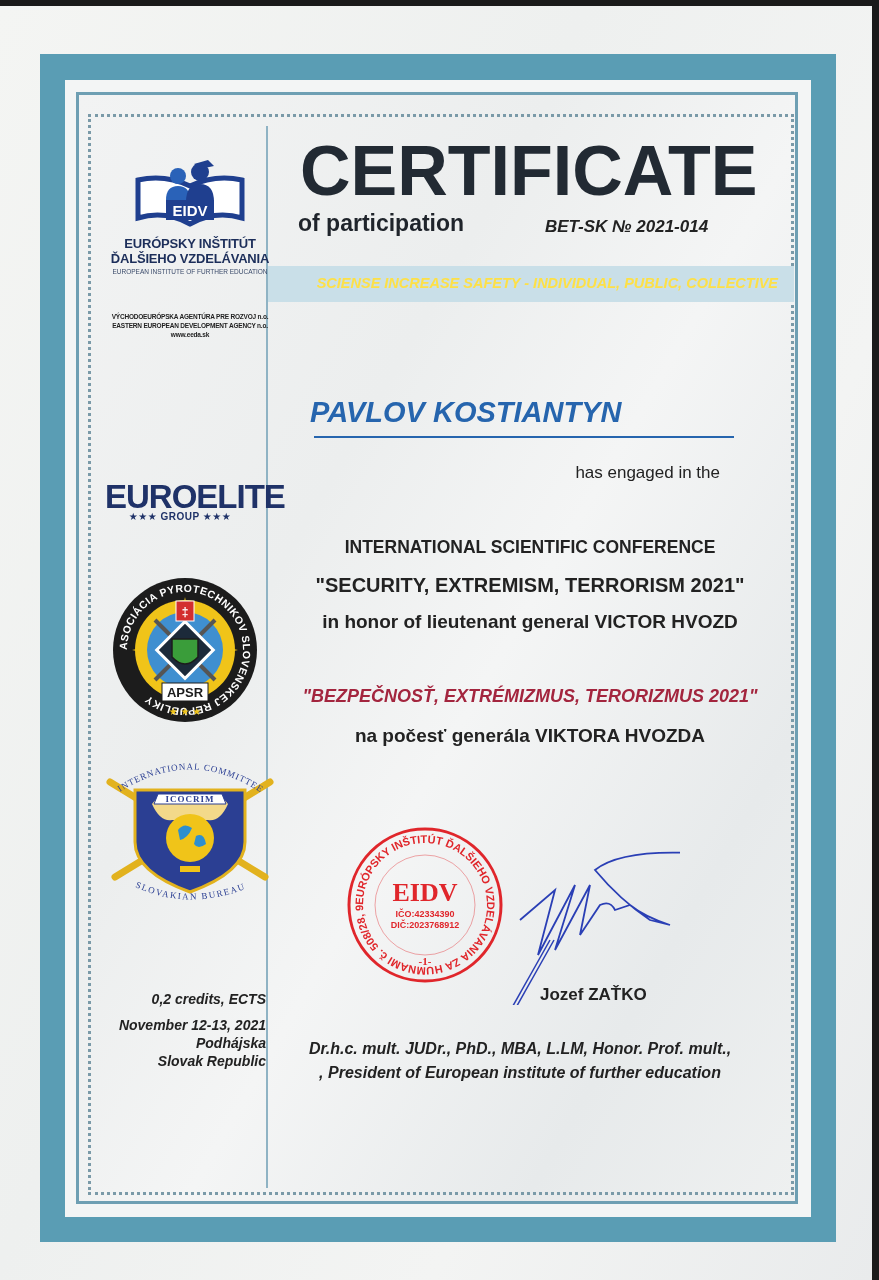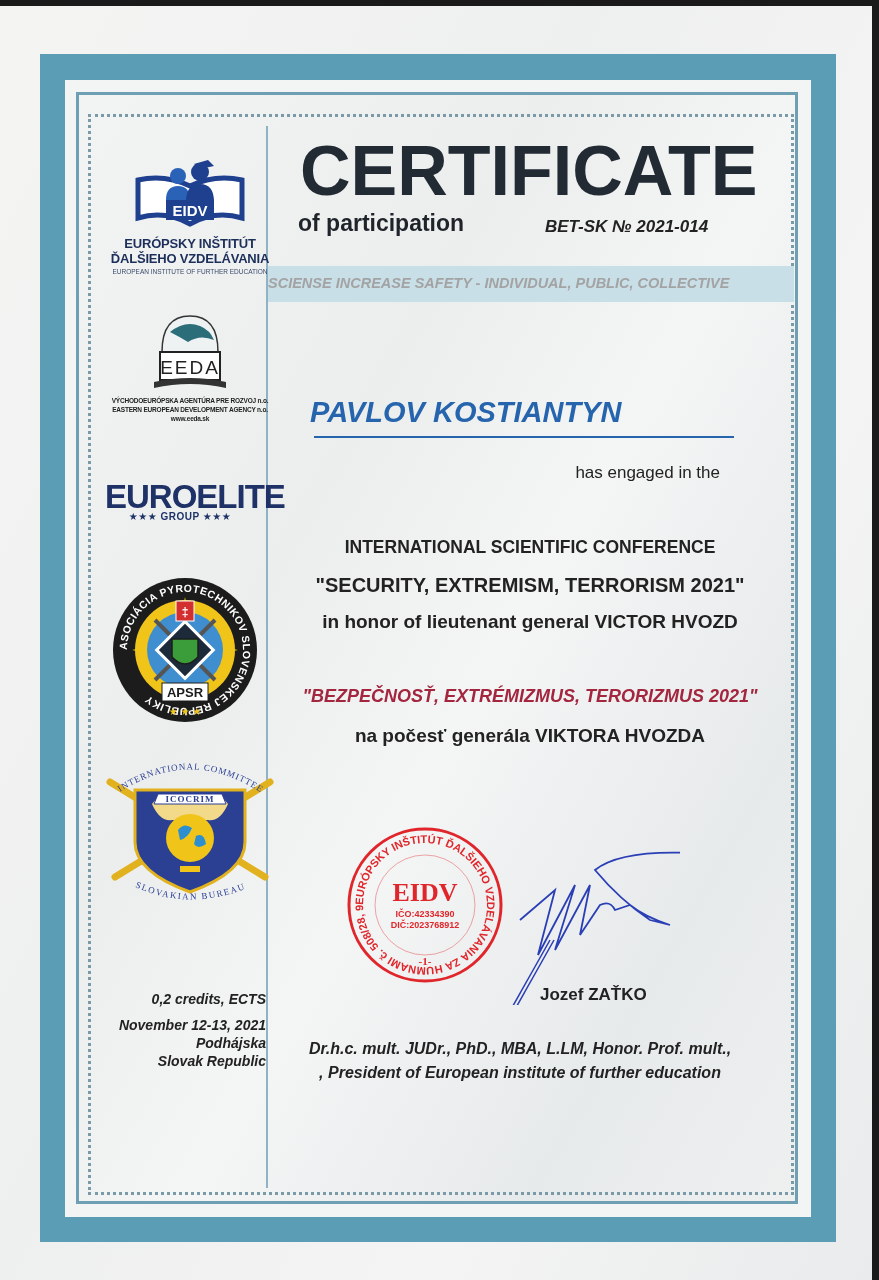--- a/index.html
+++ b/index.html
@@ -50,21 +50,21 @@
   .apsr-logo { left:110px; top:575px; width:150px; height:150px; }
   .icocrim-logo { left:100px; top:752px; width:180px; height:170px; }
 
   .left-info { position:absolute; left:90px; top:990px; width:176px; text-align:right; color:#222; font-style:italic; font-weight:bold; font-size:14px; line-height:18px; }
   .left-info .credits { margin-bottom:8px; }
 
   .title { position:absolute; left:300px; top:136px; width:440px; text-align:center; font-size:70px; font-weight:bold; color:#222a33; letter-spacing:0px; line-height:70px; }
   .subtitle { position:absolute; left:298px; top:210px; font-size:23px; font-weight:bold; color:#1f242b; }
   .cert-no { position:absolute; left:545px; top:217px; font-size:17px; font-style:italic; font-weight:bold; color:#222; }
   .banner { position:absolute; left:268px; top:266px; width:526px; height:36px; background:#c9dfe8; }
-  .banner-text { position:absolute; left:268px; top:275px; width:510px; text-align:left; font-size:14.5px; font-style:italic; font-weight:bold; color:#a3a3a3; }
+  .banner-text { position:absolute; left:268px; top:275px; width:510px; text-align:right; font-size:14.5px; font-style:italic; font-weight:bold; color:#fde047; }
 
   .name { position:absolute; left:310px; top:396px; width:430px; text-align:left; font-size:29px; font-style:italic; font-weight:bold; color:#2665ae; }
   .name-underline { position:absolute; left:314px; top:436px; width:420px; height:2px; background:#2665ae; }
   .engaged { position:absolute; left:280px; top:463px; width:440px; text-align:right; font-size:17px; font-weight:normal; color:#222; }
 
   .conf-line { position:absolute; left:280px; width:500px; text-align:center; font-weight:bold; color:#222; }
   .conf-1 { top:537px; font-size:17.5px; }
   .conf-2 { top:574px; font-size:20px; }
   .conf-3 { top:611px; font-size:19px; }
   .conf-sk { top:686px; font-size:18px; font-style:italic; color:#a3253e; }
@@ -97,29 +97,20 @@
       <path d="M56 42 Q56 24 70 24 Q84 24 84 42 Z" fill="#1f3f8f"></path>
       <rect x="36" y="40" width="48" height="20" fill="#1f3f8f"></rect>
       <text x="60" y="56" text-anchor="middle" font-size="15" font-weight="bold" fill="#ffffff" font-family="Liberation Sans, sans-serif">EIDV</text>
     </svg>
   </div>
   <div class="eidv-label-1">EURÓPSKY INŠTITÚT ĎALŠIEHO VZDELÁVANIA</div>
   <div class="eidv-label-2">EUROPEAN INSTITUTE OF FURTHER EDUCATION</div>
 </div>
 
 <div class="logo eeda-logo">
-  <div>
-    <svg width="100" height="80" viewBox="0 0 100 80">
-      <path d="M22 40 Q22 4 50 4 Q78 4 78 40" fill="#eef2f3" stroke="#333" stroke-width="1.5"></path>
-      <path d="M30 20 Q45 8 60 14 Q70 18 74 28 Q60 22 48 30 Q38 24 30 20 Z" fill="#2c6d7a"></path>
-      <rect x="20" y="40" width="60" height="28" fill="#ffffff" stroke="#222" stroke-width="2"></rect>
-      <path d="M14 70 Q50 62 86 70 L86 76 Q50 68 14 76 Z" fill="#333"></path>
-      <text x="50" y="62" text-anchor="middle" font-size="19" font-family="Liberation Sans, sans-serif" fill="#222" letter-spacing="2">EEDA</text>
-    </svg>
-  </div>
   <div class="eeda-label">VÝCHODOEURÓPSKA AGENTÚRA PRE ROZVOJ n.o.</div>
   <div class="eeda-label">EASTERN EUROPEAN DEVELOPMENT AGENCY n.o.</div>
   <div class="eeda-label">www.eeda.sk</div>
 </div>
 
 <div class="logo euroelite-logo">
   <div class="euroelite-text">EUROELITE</div>
   <div class="euroelite-sub">★★★ GROUP ★★★</div>
 </div>
 

